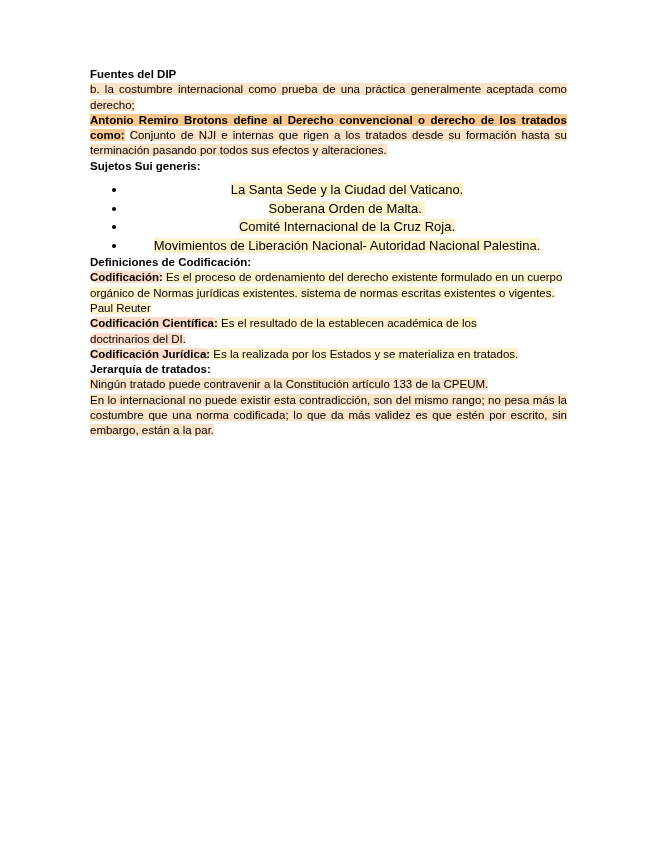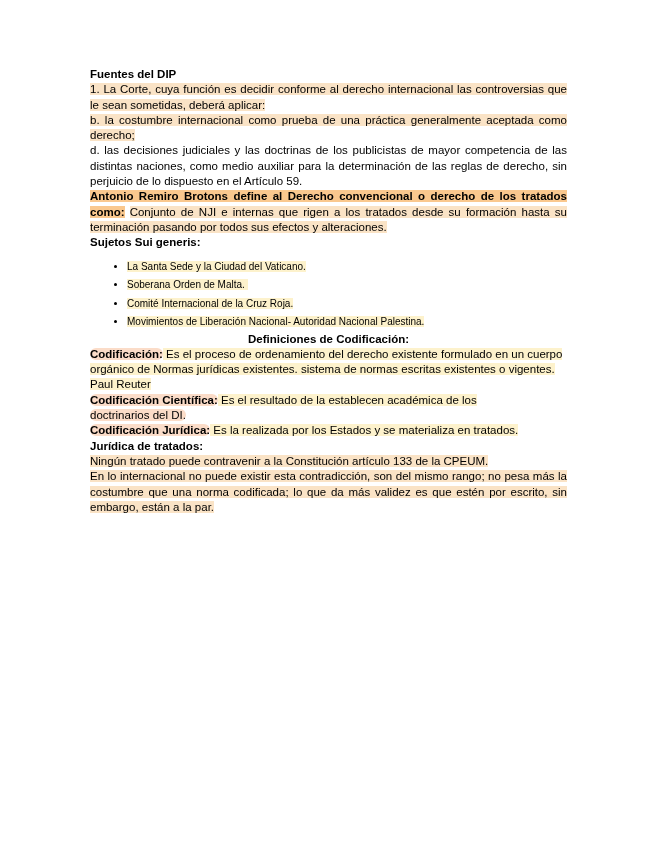--- a/index.html
+++ b/index.html
@@ -24,63 +24,62 @@
     line-height: 15.3px;
     color: #000;
   }
   p.h { font-weight: bold; }
   .bold { font-weight: bold; }
   .just { text-align: justify; }
   .mt5  { margin-top: 5px; }
   .mt6  { margin-top: 6px; }
   .mt11 { margin-top: 11px; }
   .mt12 { margin-top: 12px; }
-  .mt13 { margin-top: 13px; text-align: center; }
+  .mt13 { margin-top: 13px; }
   .mt27 { margin-top: 27px; }
   ul.bullets {
     margin: 7px 0 0 0;
     padding: 0 0 0 37px;
     list-style: disc;
   }
   ul.bullets li {
-    font-size: 10px;
+    font-size: 13px;
     line-height: 18.5px;
     color: #000;
+    text-align: center;
   }
   .hl-peach  { background-color: var(--hl-peach); }
   .hl-orange { background-color: var(--hl-orange); }
   .hl-yellow { background-color: var(--hl-yellow); }
   .hl-pink   { background-color: var(--hl-pink); border-radius: 6px; }
 </style>
 </head>
 <body style="background: rgb(255, 255, 255);">
 
 <div class="page-content">
 
   <p class="b h"><span>Fuentes del DIP</span></p>
 
 
-  <p class="b just mt12"><span class="hl-peach">1. La Corte, cuya función es decidir conforme al derecho internacional las controversias que le sean sometidas, deberá aplicar:</span></p>
   <p class="b just"><span class="hl-peach">b. la costumbre internacional como prueba de una práctica generalmente aceptada como derecho;</span></p>
-  <p class="b just"><span>d. las decisiones judiciales y las doctrinas de los publicistas de mayor competencia de las distintas naciones, como medio auxiliar para la determinación de las reglas de derecho, sin perjuicio de lo dispuesto en el Artículo 59.</span></p>
 
   <p class="b just mt5"><span class="hl-orange bold">Antonio Remiro Brotons define al Derecho convencional o derecho de los tratados como:</span><span> </span><span class="hl-peach">Conjunto de NJI e internas que rigen a los tratados desde su formación hasta su terminación pasando por todos sus efectos y alteraciones.</span></p>
 
   <p class="b h mt27"><span>Sujetos Sui generis:</span></p>
 
   <ul class="bullets">
       <li><span class="hl-yellow">La Santa Sede y la Ciudad del Vaticano.</span></li>
       <li><span class="hl-yellow">Soberana Orden de Malta.&nbsp;</span></li>
       <li><span class="hl-yellow">Comité Internacional de la Cruz Roja.</span></li>
       <li><span class="hl-yellow">Movimientos de Liberación Nacional- Autoridad Nacional Palestina.</span></li>
     </ul>
 
   <p class="b h mt13"><span>Definiciones de Codificación:</span></p>
 
   <p class="b mt11"><span class="hl-pink bold">Codificación:</span><span class="hl-yellow"> Es el proceso de ordenamiento del derecho existente formulado en un cuerpo orgánico de Normas jurídicas existentes. sistema de normas escritas existentes o vigentes. Paul Reuter</span></p>
   <p class="b"><span class="hl-pink bold">Codificación Científica:</span><span class="hl-yellow"> Es el resultado de la establecen académica de los</span><br><span class="hl-pink">doctrinarios del DI.</span></p>
   <p class="b"><span class="hl-pink bold">Codificación Jurídica:</span><span class="hl-yellow"> Es la realizada por los Estados y se materializa en tratados.</span></p>
 
-  <p class="b h mt6"><span>Jurídica de tratados:</span></p>
+  <p class="b h mt6"><span>Jerarquía de tratados:</span></p>
   <p class="b"><span class="hl-peach">Ningún tratado puede contravenir a la Constitución artículo 133 de la CPEUM.</span></p>
   <p class="b just"><span class="hl-peach">En lo internacional no puede existir esta contradicción, son del mismo rango; no pesa más la costumbre que una norma codificada; lo que da más validez es que estén por escrito, sin embargo, están a la par.</span></p>
 
 </div>
 
 </body></html>

